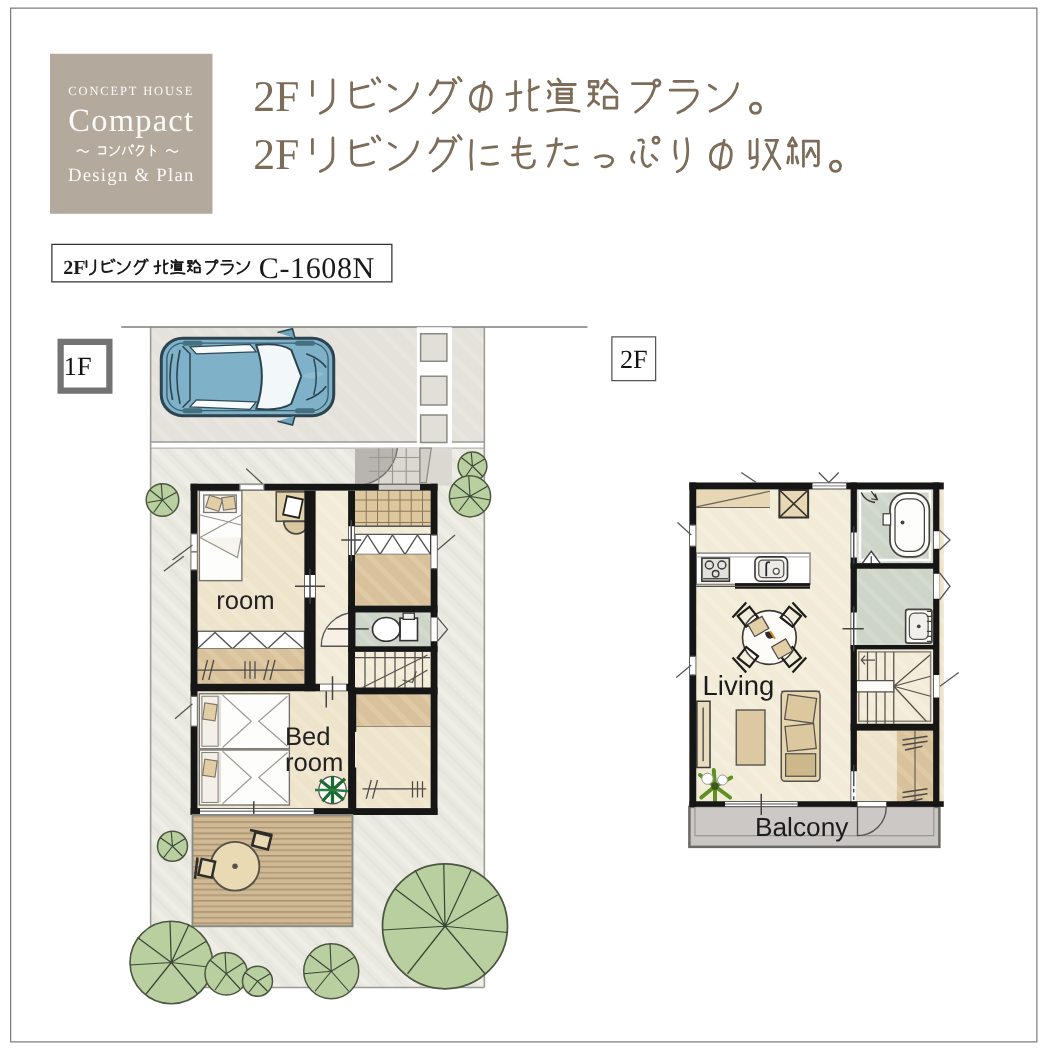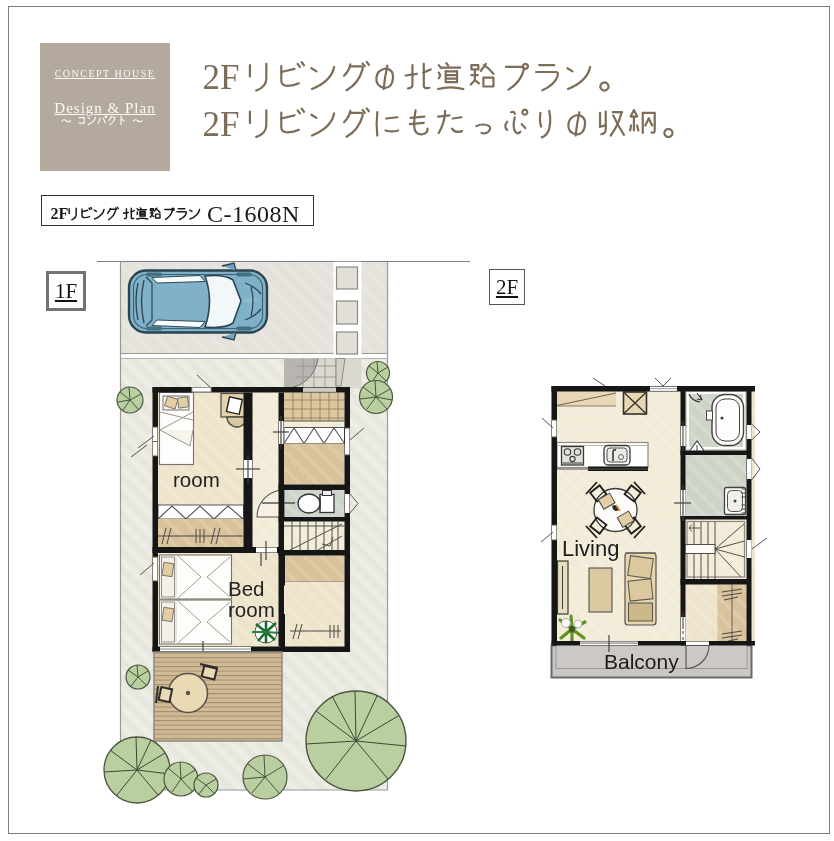--- a/index.html
+++ b/index.html
@@ -1,36 +1,37 @@
 <!DOCTYPE html>
 <html><head>
 <meta charset="utf-8">
 <style>
   html,body{margin:0;padding:0;}
   body{width:834px;height:841px;position:relative;background:#ffffff;font-family:"Liberation Sans",sans-serif;overflow:hidden;}
-  .serif{font-family:"Liberation Serif",serif;text-decoration:underline;}
+  .serif{font-family:"Liberation Serif",serif;}
 </style>
 </head>
 <body>
 
 <div style="position:absolute;left:8px;top:6px;width:820px;height:826px;border:1px solid #7e7e7e;"></div>
 
 <div style="position:absolute;left:40px;top:43px;width:130px;height:128px;background:#b3a99d;text-align:center;color:#fbfaf8;" class="serif">
 
   <div style="margin-top:25px;font-size:10px;letter-spacing:1.5px;">CONCEPT HOUSE</div>
 
+  <div style="margin-top:3px;font-size:26px;letter-spacing:1px;">Compact</div>
 
   <div style="margin-top:2px;height:13px;"></div>
 
   <div style="margin-top:6px;font-size:15px;letter-spacing:1px;">Design &amp; Plan</div>
 </div>
 
 <div style="position:absolute;left:41px;top:195px;width:271px;height:29px;border:1px solid #333;"></div>
 
-<div style="position:absolute;left:46px;top:271px;width:34px;height:34px;border:3px solid #737373;text-align:center;"><span class="serif" style="font-size:21px;line-height:34px;color:#111;">1F</span></div>
+<div style="position:absolute;left:46px;top:271px;width:34px;height:34px;border:5px solid #737373;text-align:left;"><span class="serif" style="font-size:21px;line-height:34px;color:#111;">1F</span></div>
 
 <div style="position:absolute;left:489px;top:269px;width:34px;height:34px;border:1px solid #555;text-align:center;"><span class="serif" style="font-size:21px;line-height:34px;color:#111;">2F</span></div>
 
 <svg width="834" height="841" viewBox="0 0 834 841" style="position:absolute;left:0;top:0;">
 <defs>
   <pattern id="site" width="13" height="13" patternTransform="rotate(-45)" patternUnits="userSpaceOnUse">
     <rect width="13" height="13" fill="#e9e9e1"></rect>
     <rect width="4" height="13" fill="#eeeee7"></rect>
     <rect x="8" width="2" height="13" fill="#e4e4db"></rect>
   </pattern>

